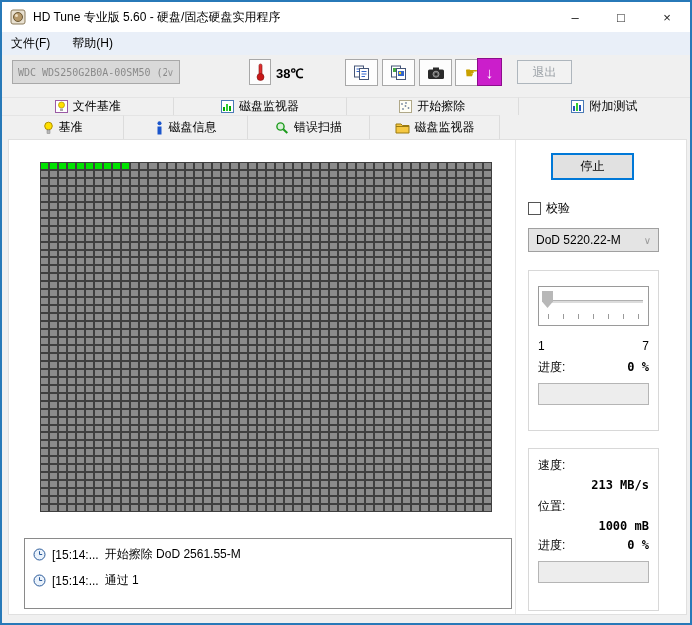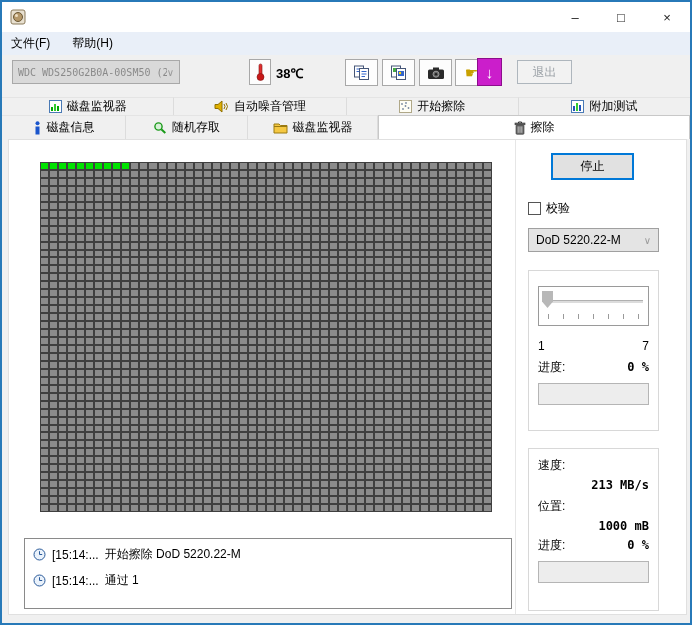--- a/index.html
+++ b/index.html
@@ -102,20 +102,21 @@
 <body>
 
 <div class="window">
 
   <div class="titlebar">
     <svg class="app-icon" viewBox="0 0 16 16">
       <rect x="1" y="1" width="14" height="14" rx="2" fill="#e8e0d0" stroke="#8a7a5a"></rect>
       <circle cx="8" cy="8" r="4.5" fill="#b5986a" stroke="#6b5836"></circle>
       <circle cx="6.5" cy="6.5" r="1.5" fill="#efe0c5"></circle>
     </svg>
+    <span class="title-text">HD Tune 专业版 5.60 - 硬盘/固态硬盘实用程序</span>
     <div class="win-controls">
       <div class="win-btn">–</div>
       <div class="win-btn">□</div>
       <div class="win-btn">×</div>
     </div>
   </div>
 
   <div class="menubar">
     <span>文件(F)</span>
     <span>帮助(H)</span>
@@ -168,37 +169,37 @@
     <div class="purple-btn">
       <span>↓</span>
     </div>
     <div class="exit-btn">退出</div>
   </div>
 
   <div class="tabrow1">
     <div class="tab">
       <span class="ticon">
         <svg width="13" height="13" viewBox="0 0 13 13">
+          <rect x="0.5" y="0.5" width="12" height="12" fill="#fff" stroke="#9a5aa5"></rect>
+          <circle cx="6.5" cy="5" r="3" fill="#ffe000" stroke="#b09000" stroke-width="0.7"></circle>
+          <rect x="5" y="8.5" width="3" height="2.5" fill="#aaa"></rect>
+        </svg>
+      </span>
+      <span>文件基准</span>
+    </div>
+    <div class="tab">
+      <span class="ticon">
+        <svg width="13" height="13" viewBox="0 0 13 13">
           <rect x="0.5" y="0.5" width="12" height="12" fill="#fff" stroke="#4a7ab5"></rect>
           <rect x="2" y="7" width="2" height="4" fill="#00aa00"></rect>
           <rect x="5" y="4" width="2" height="7" fill="#33cc33"></rect>
           <rect x="8" y="6" width="2" height="5" fill="#00aa00"></rect>
         </svg>
       </span>
       <span>磁盘监视器</span>
-    </div>
-    <div class="tab">
-      <span class="ticon">
-        <svg width="15" height="13" viewBox="0 0 15 13">
-          <polygon points="1,4.5 4,4.5 8,1 8,12 4,8.5 1,8.5" fill="#e0b000" stroke="#907000"></polygon>
-          <path d="M10 4 q2 2.5 0 5" stroke="#907000" fill="none"></path>
-          <path d="M12 3 q3 3.5 0 7" stroke="#907000" fill="none"></path>
-        </svg>
-      </span>
-      <span>自动噪音管理</span>
     </div>
     <div class="tab">
       <span class="ticon">
         <svg width="13" height="13" viewBox="0 0 13 13">
           <rect x="0.5" y="0.5" width="12" height="12" fill="#fffef5" stroke="#b0a888"></rect>
           <circle cx="3" cy="4" r="0.9" fill="#7a8aa0"></circle>
             <circle cx="7" cy="3" r="0.9" fill="#7a8aa0"></circle>
           <circle cx="9.5" cy="8" r="0.9" fill="#7a8aa0"></circle>
             <circle cx="4" cy="9" r="0.9" fill="#7a8aa0"></circle>
           <circle cx="6.5" cy="6" r="0.9" fill="#7a8aa0"></circle>
@@ -213,59 +214,55 @@
           <rect x="2" y="6" width="2" height="5" fill="#2255bb"></rect>
           <rect x="5" y="3" width="2" height="8" fill="#33cc33"></rect>
           <rect x="8" y="5" width="2" height="6" fill="#2255bb"></rect>
         </svg>
       </span>
       <span>附加测试</span>
     </div>
   </div>
 
   <div class="tabrow2">
+    <div class="tab" style="width:122px">
+      <span class="ticon">
+        <svg width="11" height="14" viewBox="0 0 11 14">
+          <circle cx="5.5" cy="5" r="3.8" fill="#ffe000" stroke="#b09000"></circle>
+          <rect x="4" y="9" width="3" height="3.5" fill="#b8b8b8" stroke="#808080" stroke-width="0.5"></rect>
+        </svg>
+      </span>
+      <span>基准</span>
+    </div>
     <div class="tab" style="width:124px">
       <span class="ticon">
         <svg width="9" height="14" viewBox="0 0 9 14">
           <circle cx="4.5" cy="2.2" r="2" fill="#1a55cc"></circle>
           <path d="M2.5 5.5 h4 v8 h-4 z" fill="#1a55cc"></path>
         </svg>
       </span>
       <span>磁盘信息</span>
     </div>
     <div class="tab" style="width:122px">
       <span class="ticon">
         <svg width="14" height="14" viewBox="0 0 14 14">
           <circle cx="5.5" cy="5.5" r="3.6" fill="#d8f0d8" stroke="#1a9a1a" stroke-width="1.4"></circle>
           <line x1="8.3" y1="8.3" x2="12.3" y2="12" stroke="#1a9a1a" stroke-width="2"></line>
         </svg>
       </span>
-      <span>随机存取</span>
+      <span>错误扫描</span>
     </div>
     <div class="tab" style="width:130px">
       <span class="ticon">
         <svg width="15" height="13" viewBox="0 0 15 13">
           <path d="M1 3 h5 l1.5 1.5 H14 V12 H1 z" fill="#f5c842" stroke="#9a7a10"></path>
           <path d="M1 5.5 H14" stroke="#9a7a10" fill="none"></path>
         </svg>
       </span>
       <span>磁盘监视器</span>
-    </div>
-    <div class="tab active" style="flex:1">
-      <span class="ticon">
-        <svg width="12" height="14" viewBox="0 0 12 14">
-          <path d="M4.5 2 v-1 h3 v1" fill="none" stroke="#333"></path>
-          <rect x="1" y="2" width="10" height="1.8" fill="#6a6a6a" stroke="#333" stroke-width="0.6"></rect>
-          <rect x="2" y="4" width="8" height="9.3" rx="1" fill="#6a6a6a" stroke="#333" stroke-width="0.6"></rect>
-          <line x1="4.2" y1="5.5" x2="4.2" y2="11.8" stroke="#bbb"></line>
-          <line x1="6" y1="5.5" x2="6" y2="11.8" stroke="#bbb"></line>
-          <line x1="7.8" y1="5.5" x2="7.8" y2="11.8" stroke="#bbb"></line>
-        </svg>
-      </span>
-      <span>擦除</span>
     </div>
   </div>
 
   <div class="page">
     <div class="vdivider"></div>
 
     <div class="blockgrid" style="grid-template-columns: repeat(50, 1fr); grid-template-rows: repeat(44, 1fr);">
         <div class="cell" style="background: rgb(0, 227, 0); border-color: rgb(63, 63, 63);"></div>
         <div class="cell" style="background: rgb(0, 227, 0); border-color: rgb(63, 63, 63);"></div>
         <div class="cell" style="background: rgb(0, 227, 0); border-color: rgb(63, 63, 63);"></div>
@@ -2469,21 +2466,21 @@
       </div>
 
     <div class="log-box">
       <div class="log-row">
         <svg width="13" height="13" viewBox="0 0 13 13">
           <circle cx="6.5" cy="6.5" r="5.5" fill="#eaf2fb" stroke="#2a5a9a"></circle>
           <line x1="6.5" y1="6.5" x2="6.5" y2="3.2" stroke="#2a5a9a"></line>
           <line x1="6.5" y1="6.5" x2="9.2" y2="6.5" stroke="#2a5a9a"></line>
         </svg>
         <span class="log-time">[15:14:...</span>
-        <span>开始擦除 DoD 5220.22-M</span>
+        <span>开始擦除 DoD 2561.55-M</span>
       </div>
       <div class="log-row">
         <svg width="13" height="13" viewBox="0 0 13 13">
           <circle cx="6.5" cy="6.5" r="5.5" fill="#eaf2fb" stroke="#2a5a9a"></circle>
           <line x1="6.5" y1="6.5" x2="6.5" y2="3.2" stroke="#2a5a9a"></line>
           <line x1="6.5" y1="6.5" x2="9.2" y2="6.5" stroke="#2a5a9a"></line>
         </svg>
         <span class="log-time">[15:14:...</span>
         <span>通过 1</span>
       </div>

